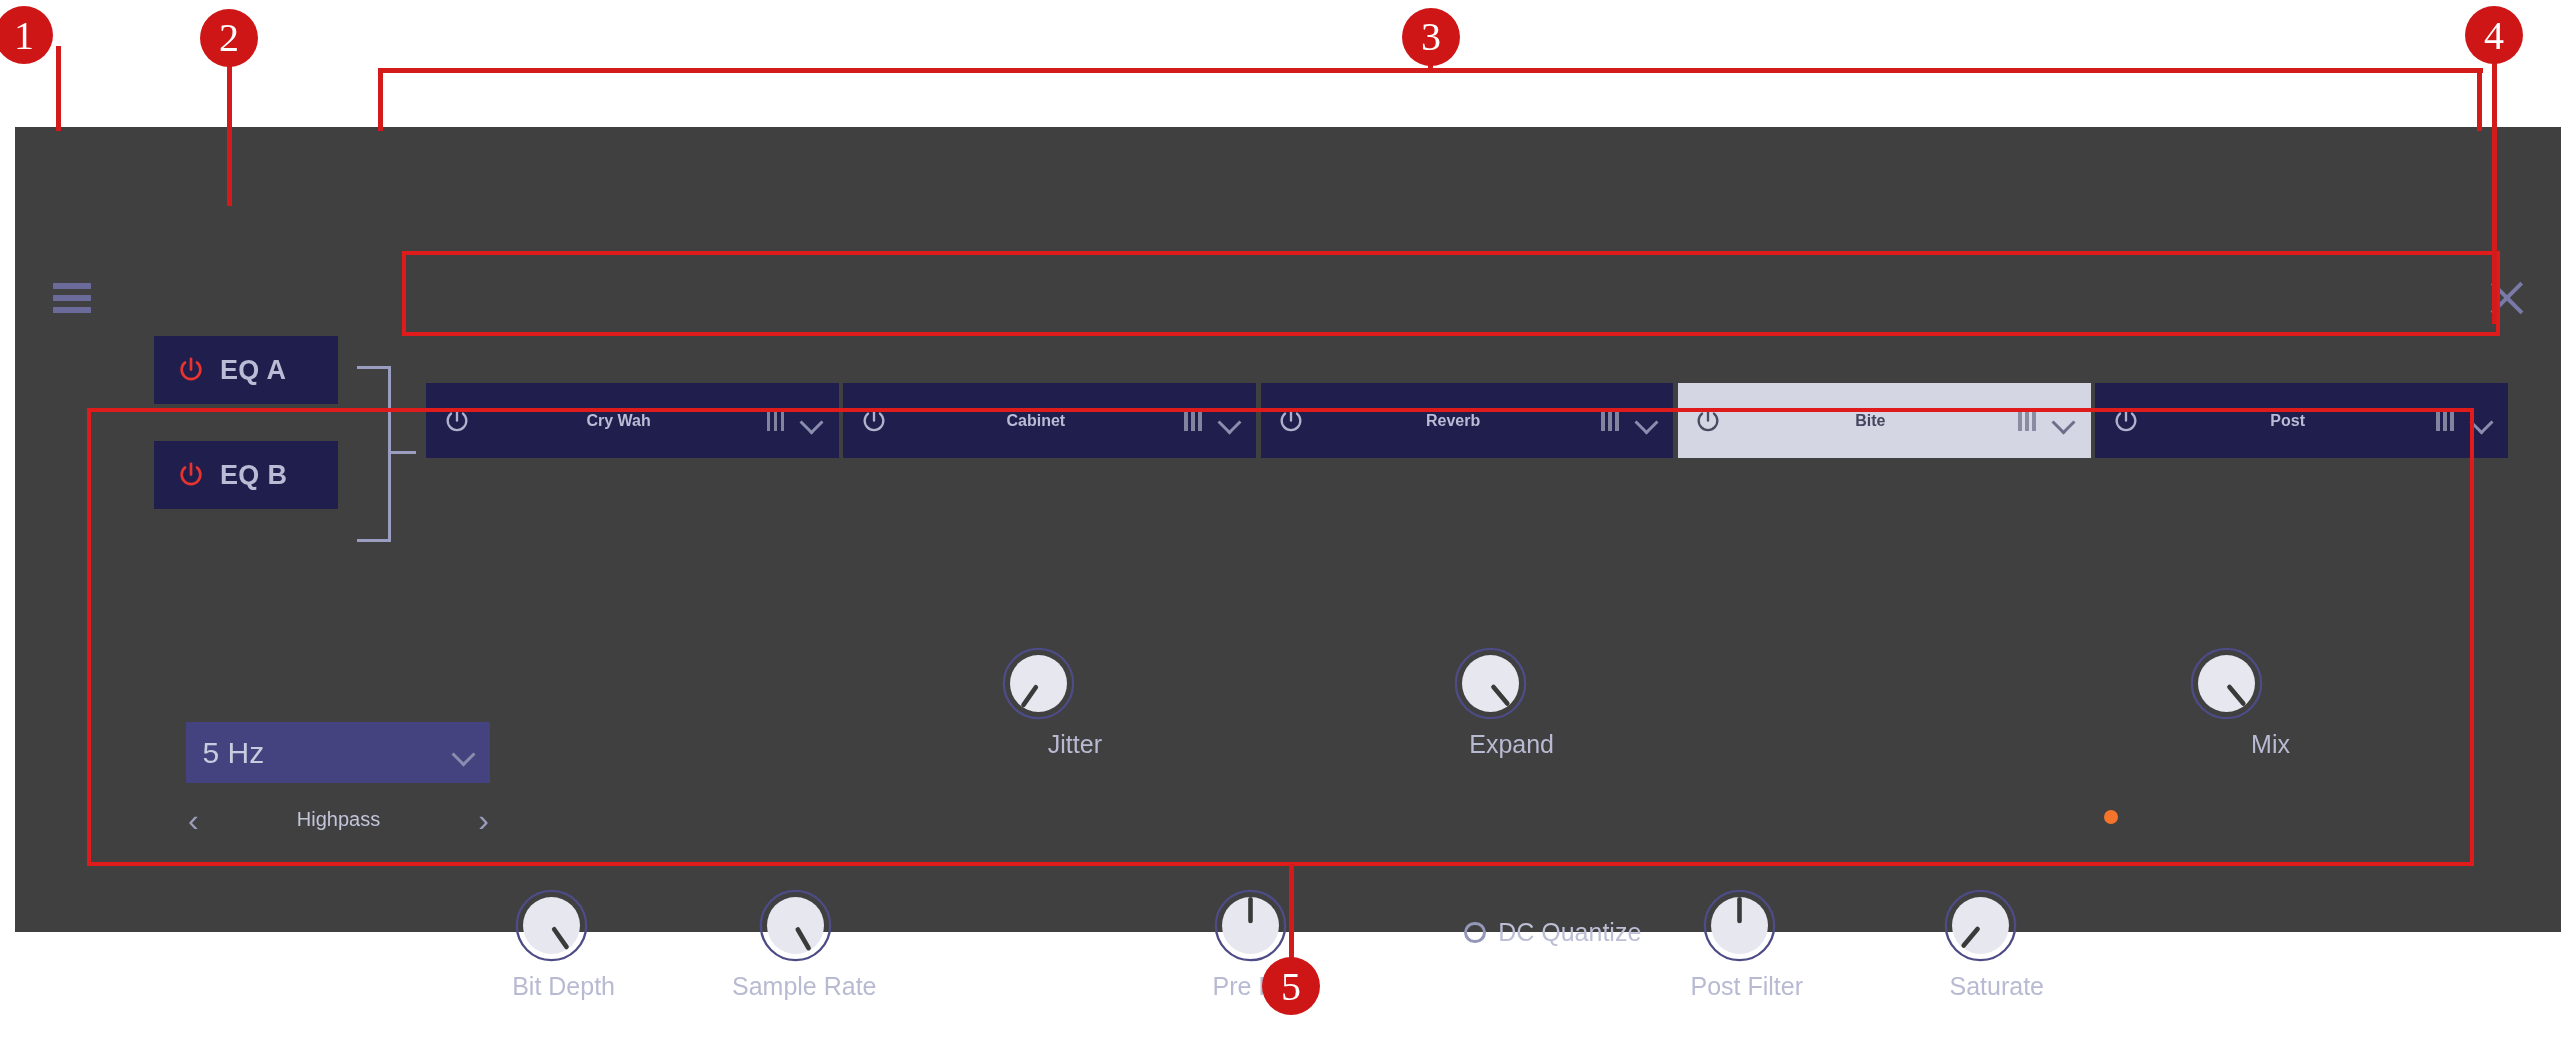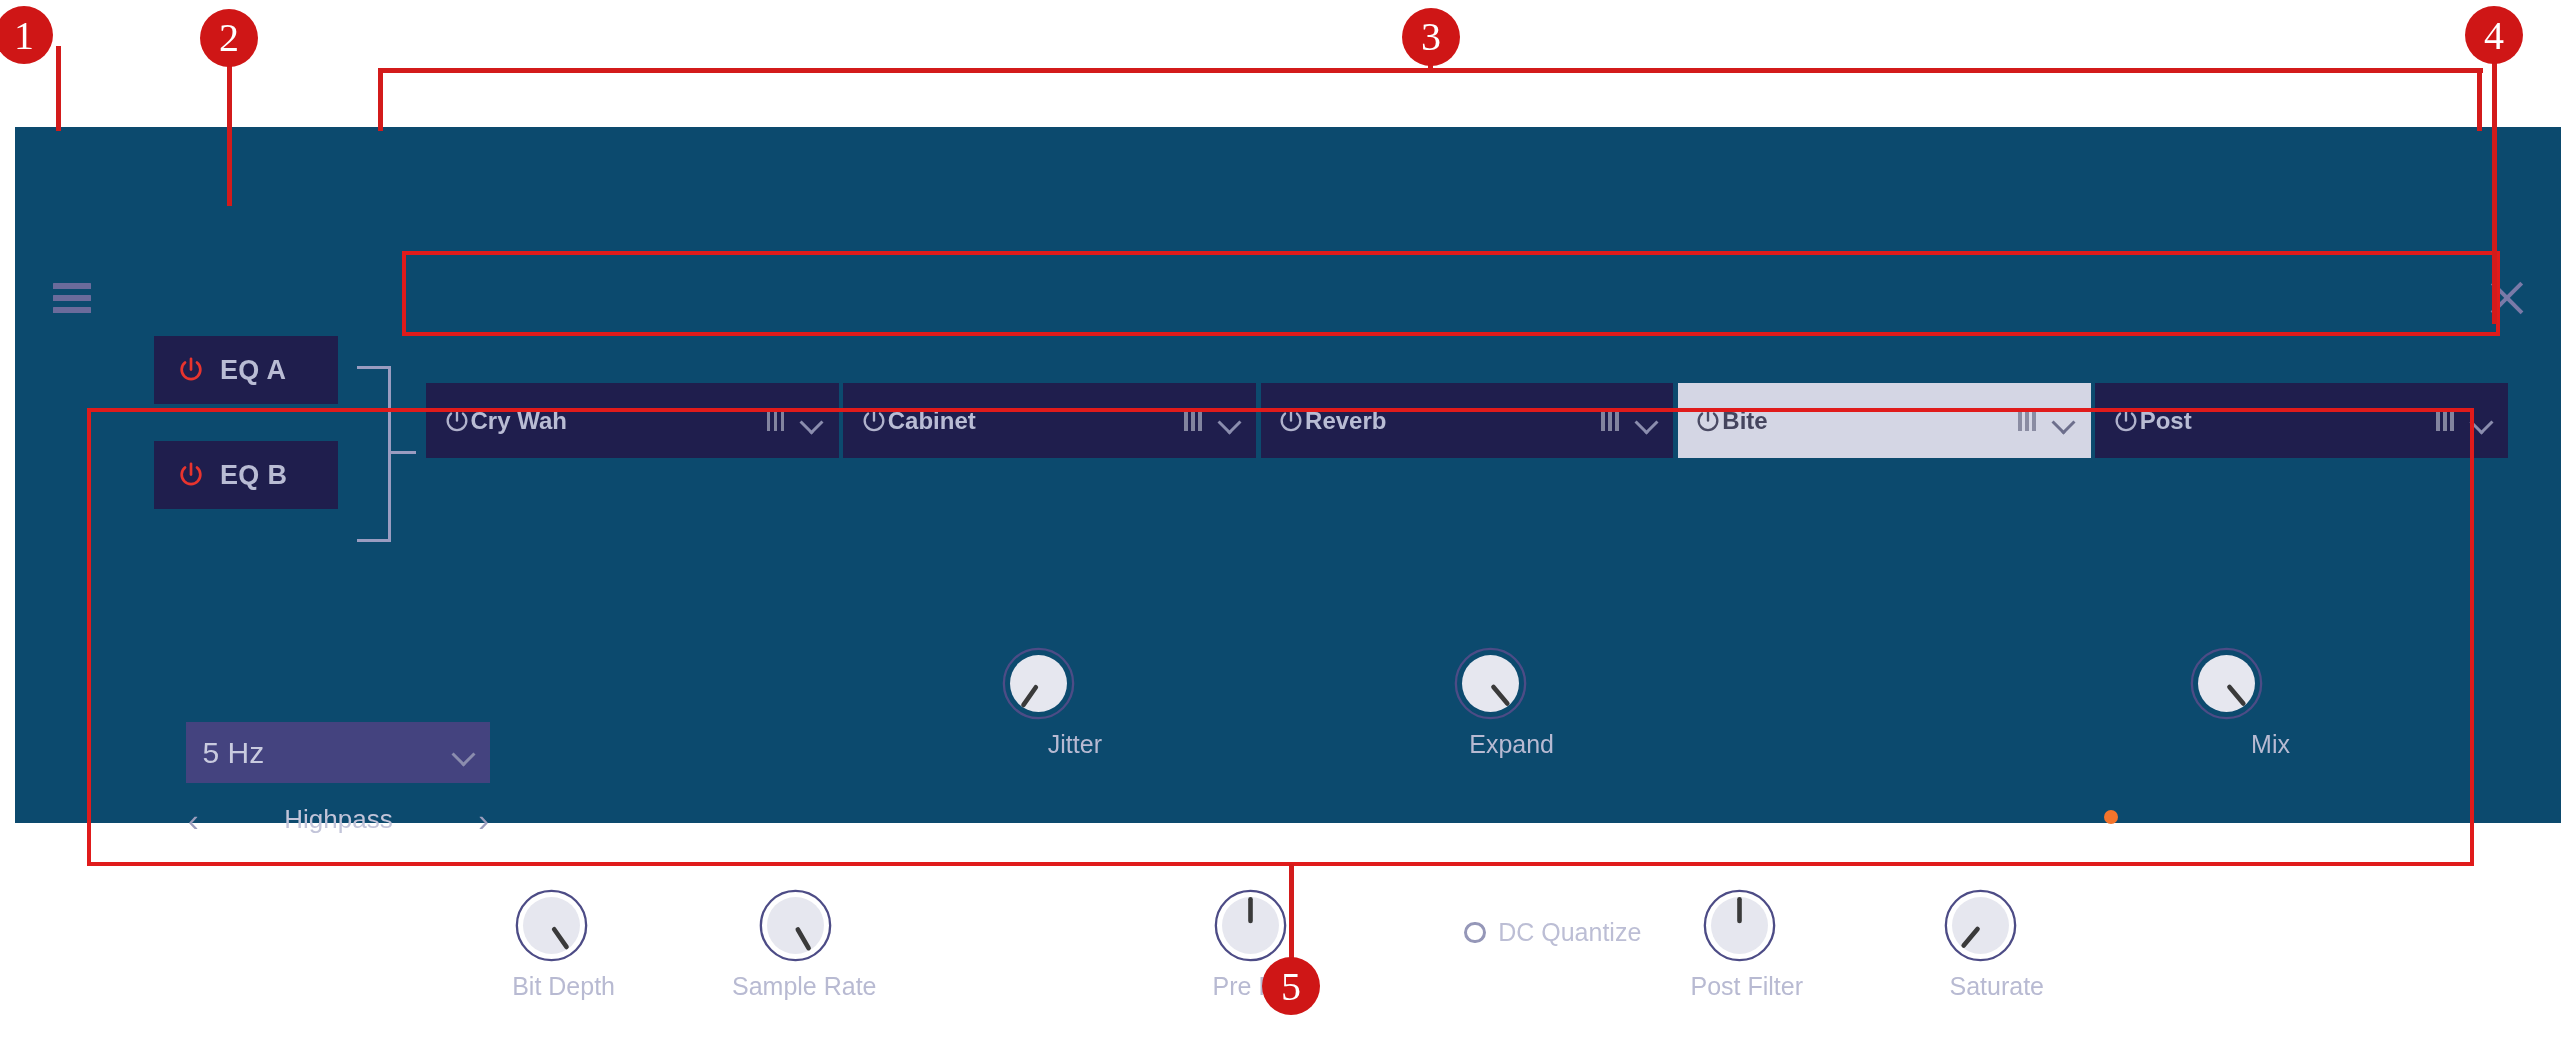--- a/index.html
+++ b/index.html
@@ -1,21 +1,21 @@
 <!DOCTYPE html>
 <html style="font-size:10px"><head>
 <meta charset="utf-8">
 <style>
   html,body{margin:0;padding:0;background:#ffffff;}
   body{width:2576px;height:1050px;position:relative;overflow:hidden;
        font-family:"Liberation Sans",sans-serif;}
 
   
-  #plugin-window{position:absolute;left:15px;top:127px;width:2546px;height:696px;
-    background:#0c4a6e;}
+  #plugin-window{position:absolute;left:15px;top:127px;width:2546px;height:805px;
+    background:#404040;}
 
   
   #hamburger{position:absolute;left:38px;top:156px;width:38px;height:30px;
     display:flex;flex-direction:column;justify-content:space-between;cursor:pointer;}
   #hamburger span{display:block;height:6.3px;background:#6b6b9b;border-radius:0.6px;}
 
   
   #close-btn{position:absolute;right:33px;top:149px;width:42px;height:42px;cursor:pointer;}
   #close-btn:before,#close-btn:after{content:"";position:absolute;left:0;top:19.6px;
     width:42px;height:4.4px;background:#7a7aa8;}
@@ -32,41 +32,41 @@
   
   #eq-bracket{position:absolute;left:342px;top:239px;width:34px;height:176px;
     border:3.2px solid #9a9cc0;border-left:none;box-sizing:border-box;}
   #eq-bracket-stub{position:absolute;left:376px;top:324px;width:25px;height:3.2px;background:#9a9cc0;}
 
   
   #fx-chain{position:absolute;left:411px;top:256px;width:2082px;height:75px;display:flex;gap:4.4px;}
   .fx-slot{flex:1;background:#1f1e4d;display:flex;align-items:center;
     padding:0 16.5px;box-sizing:border-box;cursor:pointer;position:relative;}
   .fx-slot.active{background:#d4d6e4;}
-  .fx-name{flex:1;text-align:left;color:#b9bcd4;font-size:24px;font-weight:bold;}
+  .fx-name{flex:1;text-align:center;color:#b9bcd4;font-size:16px;font-weight:bold;}
   .fx-slot.active .fx-name{color:#45455e;}
   .fx-grip{display:flex;gap:3.2px;margin-right:16.5px;}
   .fx-grip i{display:block;width:3.8px;height:21.5px;background:#82849f;}
   .fx-slot.active .fx-grip i{background:#8a8ca2;}
   .fx-chev{width:21.5px;height:12.7px;position:relative;}
   .fx-chev:before{content:"";position:absolute;left:2.5px;top:0;width:14px;height:14px;
     border-right:3.2px solid #8b8dae;border-bottom:3.2px solid #8b8dae;transform:rotate(45deg);}
   .fx-slot.active .fx-chev:before{border-color:#6d6f8c;}
 
   
   #param-panel{position:absolute;left:89px;top:411px;width:2386px;height:456px;}
 
   
   #filter-select{position:absolute;left:82px;top:184px;width:304px;height:61px;
     background:#44437f;display:flex;align-items:center;padding:0 16.5px;box-sizing:border-box;cursor:pointer;}
   #filter-select .val{flex:1;color:#c9cbdf;font-size:30px;}
   #filter-stepper{position:absolute;left:70px;top:256px;width:329px;height:51px;
     display:flex;align-items:center;justify-content:space-between;padding:0 14px;box-sizing:border-box;}
   #filter-stepper .arr{color:#9b9dbc;font-size:32px;cursor:pointer;line-height:1;}
-  #filter-stepper .mode{color:#c2c4d9;font-size:26px;}
+  #filter-stepper .mode{color:#c2c4d9;font-size:20px;}
 
   
   .knob-wrap{position:absolute;width:127px;text-align:right;}
   .knob{width:77px;height:77px;margin:0 auto;position:relative;}
   .knob svg{width:100%;height:100%;display:block;overflow:visible;}
   .knob-label{margin-top:7.6px;color:#b8bad2;font-size:25px;white-space:nowrap;}
 
   
   #out-led{position:absolute;left:2000px;top:272px;width:14px;height:14px;
     border-radius:50%;background:#f4742b;}

